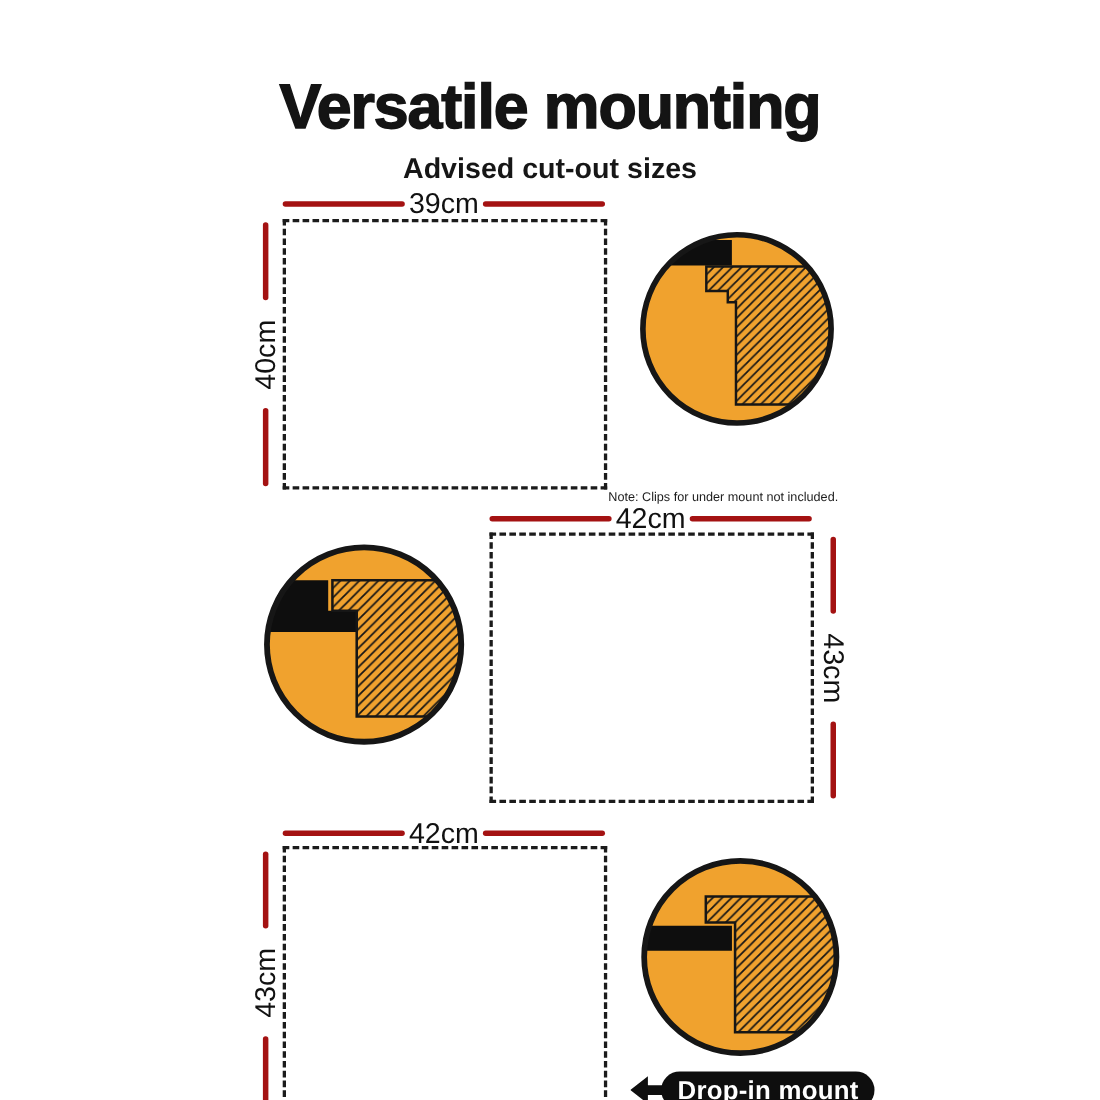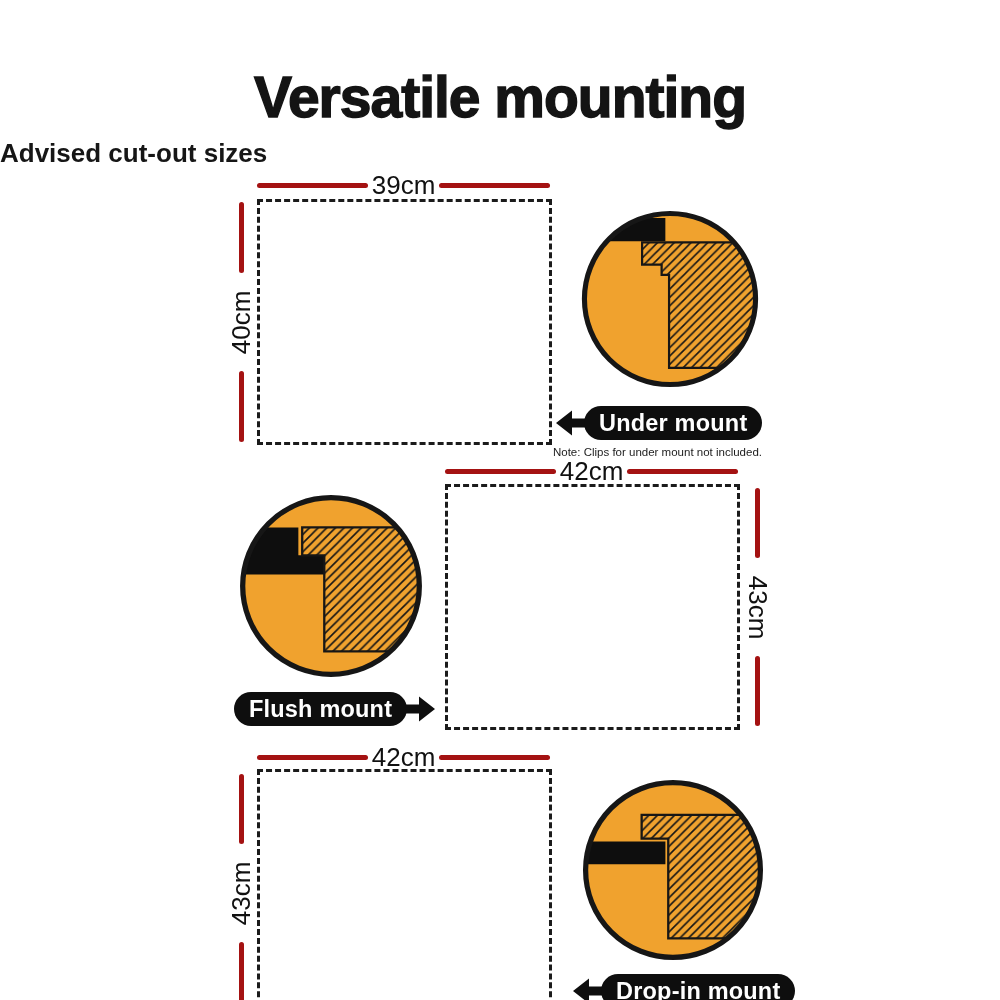--- a/index.html
+++ b/index.html
@@ -6,21 +6,21 @@
   .canvas{
     position:relative;width:1000px;height:1000px;background:#ffffff;overflow:hidden;
     font-family:"Liberation Sans", sans-serif;color:#111;margin-top:48px;
   }
   .title{
     position:absolute;left:0;right:0;top:16px;margin:0;text-align:center;
     font-size:57px;font-weight:700;letter-spacing:-1px;color:#141414;
     -webkit-text-stroke:1.4px #141414;
   }
   .subtitle{
-    position:absolute;left:0;right:0;top:90px;
+    position:absolute;left:0;right:0;top:90px;text-align:center;
     font-size:26px;font-weight:700;color:#161616;
   }
   
   .cutout{position:absolute;border:3px dashed #1b1b1b;background:#fff;box-sizing:border-box;}
   
   .hdim{position:absolute;display:flex;align-items:center;gap:4px;height:27px;}
   .hdim .dline{flex:1;height:5px;background:#A41212;border-radius:3px;}
   .dlabel{font-size:26px;font-weight:400;color:#111;white-space:nowrap;}
   
   .vdim{position:absolute;display:flex;flex-direction:column;align-items:center;gap:10px;width:27px;}
@@ -82,26 +82,20 @@
         </clipPath>
     </defs>
     <circle cx="100" cy="100" r="92" fill="#F0A22E"></circle>
     <g clip-path="url(#clip1)">
       <polygon points="14,13 95,13 95,38 14,38" fill="#0e0e0e"></polygon>
       <polygon points="70,39 208,39 208,174 99,174 99,74 91,74 91,63 70,63" fill="url(#hatch1)" stroke="#161616" stroke-width="2.4"></polygon>
     </g>
     <circle cx="100" cy="100" r="92" fill="none" stroke="#161616" stroke-width="5.5"></circle>
   </svg>
 
-  <div class="pillrow" style="left:556px;top:358px;">
-    <svg class="arrow arrow-left" width="30" height="30" viewBox="0 0 30 30">
-      <path d="M0,15 L16,2.5 L16,10.5 L30,10.5 L30,19.5 L16,19.5 L16,27.5 Z" fill="#0e0e0e"></path>
-    </svg>
-    <div class="pill">Under mount</div>
-  </div>
 
   <div class="note">Note: Clips for under mount not included.</div>
 
   <div class="hdim" style="left:445px;top:410px;width:293px;">
     <span class="dline"></span>
     <span class="dlabel">42cm</span>
     <span class="dline"></span>
   </div>
 
   <div class="vdim" style="left:744px;top:440px;height:238px;">
@@ -124,26 +118,20 @@
         </clipPath>
     </defs>
     <circle cx="100" cy="100" r="92" fill="#F0A22E"></circle>
     <g clip-path="url(#clip2)">
       <polygon points="-8,39 66,39 66,68 93,68 93,88 -8,88" fill="#0e0e0e"></polygon>
       <polygon points="70,39 208,39 208,168 93,168 93,68 70,68" fill="url(#hatch2)" stroke="#161616" stroke-width="2.4"></polygon>
     </g>
     <circle cx="100" cy="100" r="92" fill="none" stroke="#161616" stroke-width="5.5"></circle>
   </svg>
 
-  <div class="pillrow" style="left:234px;top:644px;">
-    <div class="pill">Flush mount</div>
-    <svg class="arrow arrow-right" width="30" height="30" viewBox="0 0 30 30">
-      <path d="M30,15 L14,2.5 L14,10.5 L0,10.5 L0,19.5 L14,19.5 L14,27.5 Z" fill="#0e0e0e"></path>
-    </svg>
-  </div>
 
   <div class="hdim" style="left:257px;top:696px;width:293px;">
     <span class="dline"></span>
     <span class="dlabel">42cm</span>
     <span class="dline"></span>
   </div>
 
   <div class="vdim" style="left:228px;top:726px;height:238px;">
     <span class="dline"></span>
     <span class="vlabel-box">

